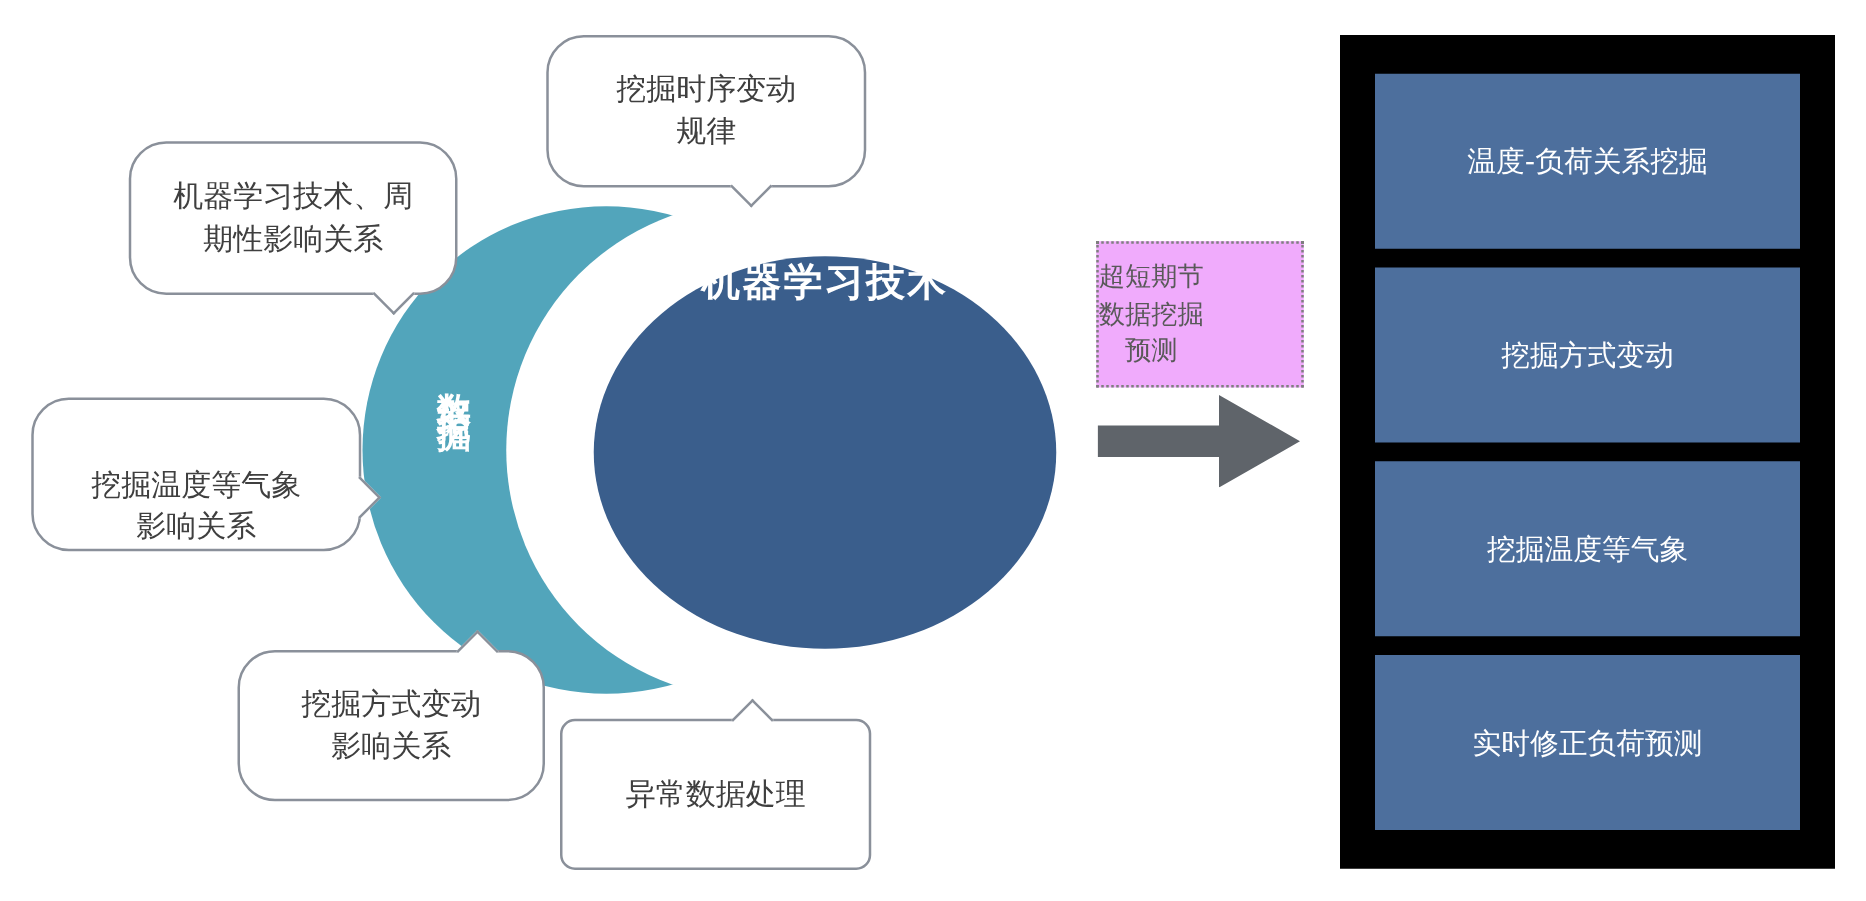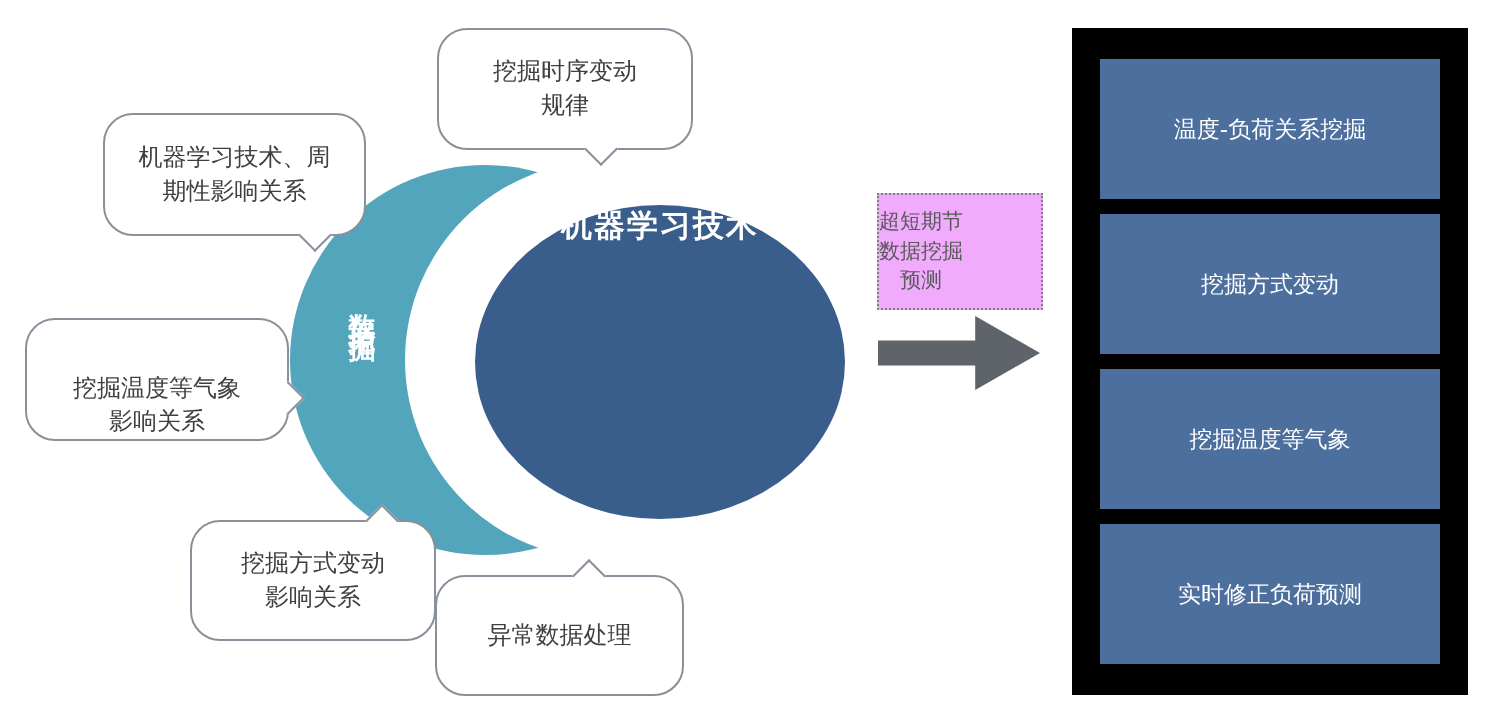--- a/index.html
+++ b/index.html
@@ -176,21 +176,21 @@
   </div>
 
   <div class="bubble" style="left:150px; top:520px; width:242px; height:117px;margin-left:40px;">
     <div>
       <span class="line">挖掘方式变动</span>
       <span class="line">影响关系</span>
     </div>
     <div class="tail tail-up" style="left:178px;"></div>
   </div>
 
-  <div class="bubble" style="left:435px; top:575px; width:245px; height:117px;">
+  <div class="bubble" style="left:448px; top:575px; width:245px; height:117px;border-radius:12px;">
     <div>
       <span class="line">异常数据处理</span>
     </div>
     <div class="tail tail-up" style="left:140px;"></div>
   </div>
 
   <div class="dotted-note">
     <div>
       <span class="line">超短期节</span>
       <span class="line">数据挖掘</span>

